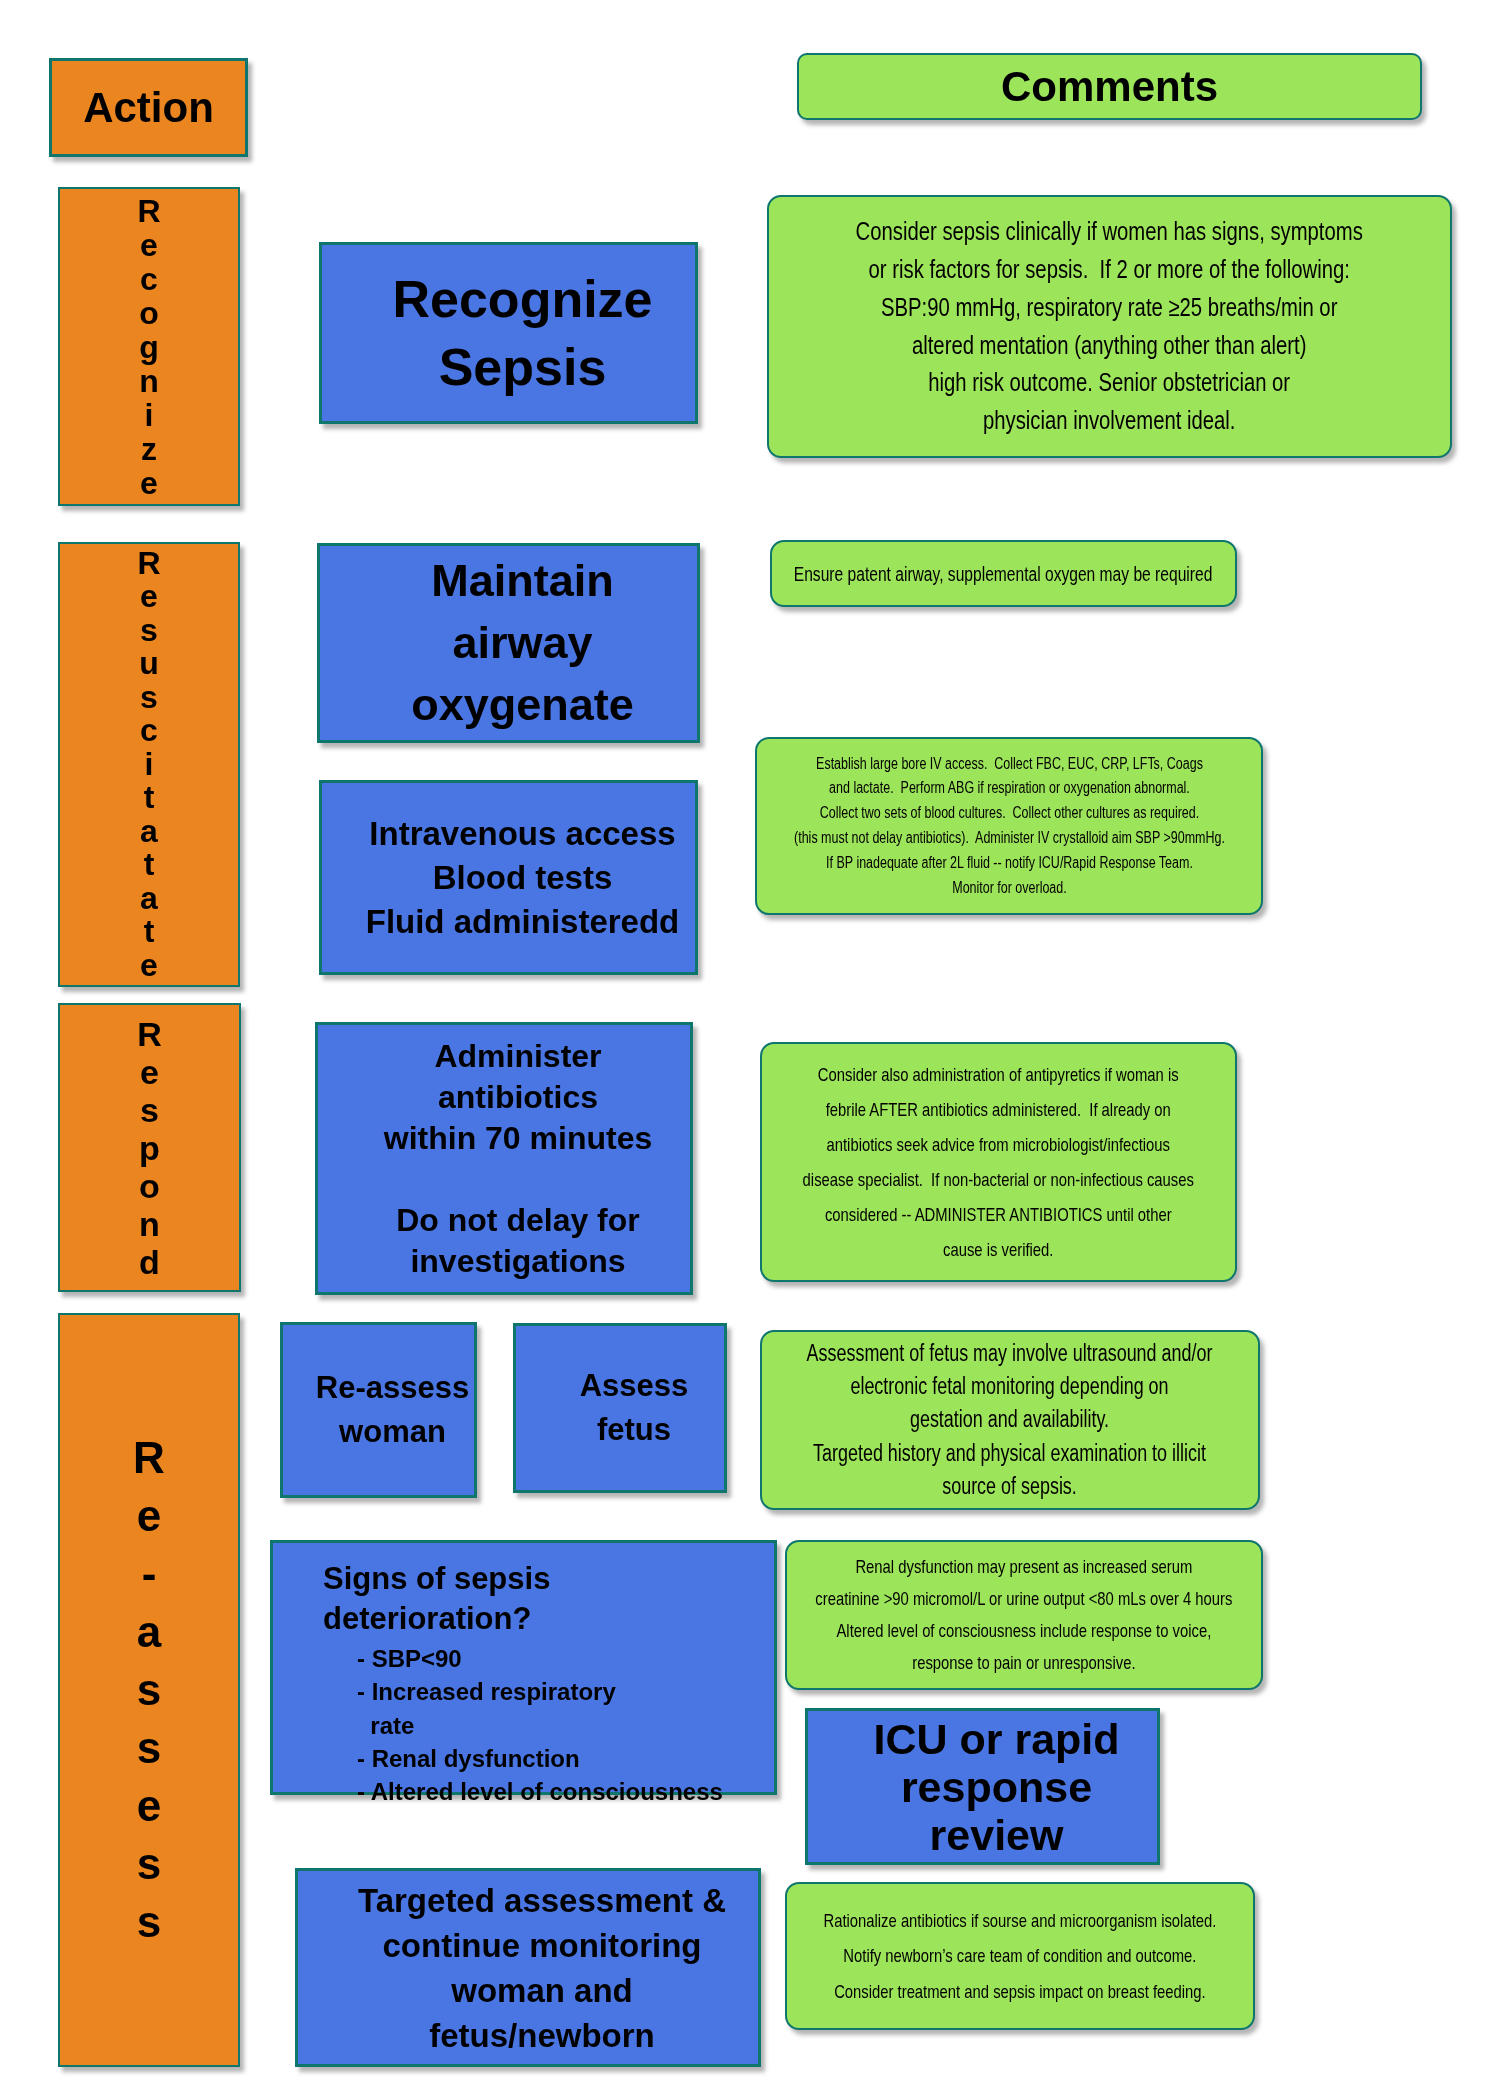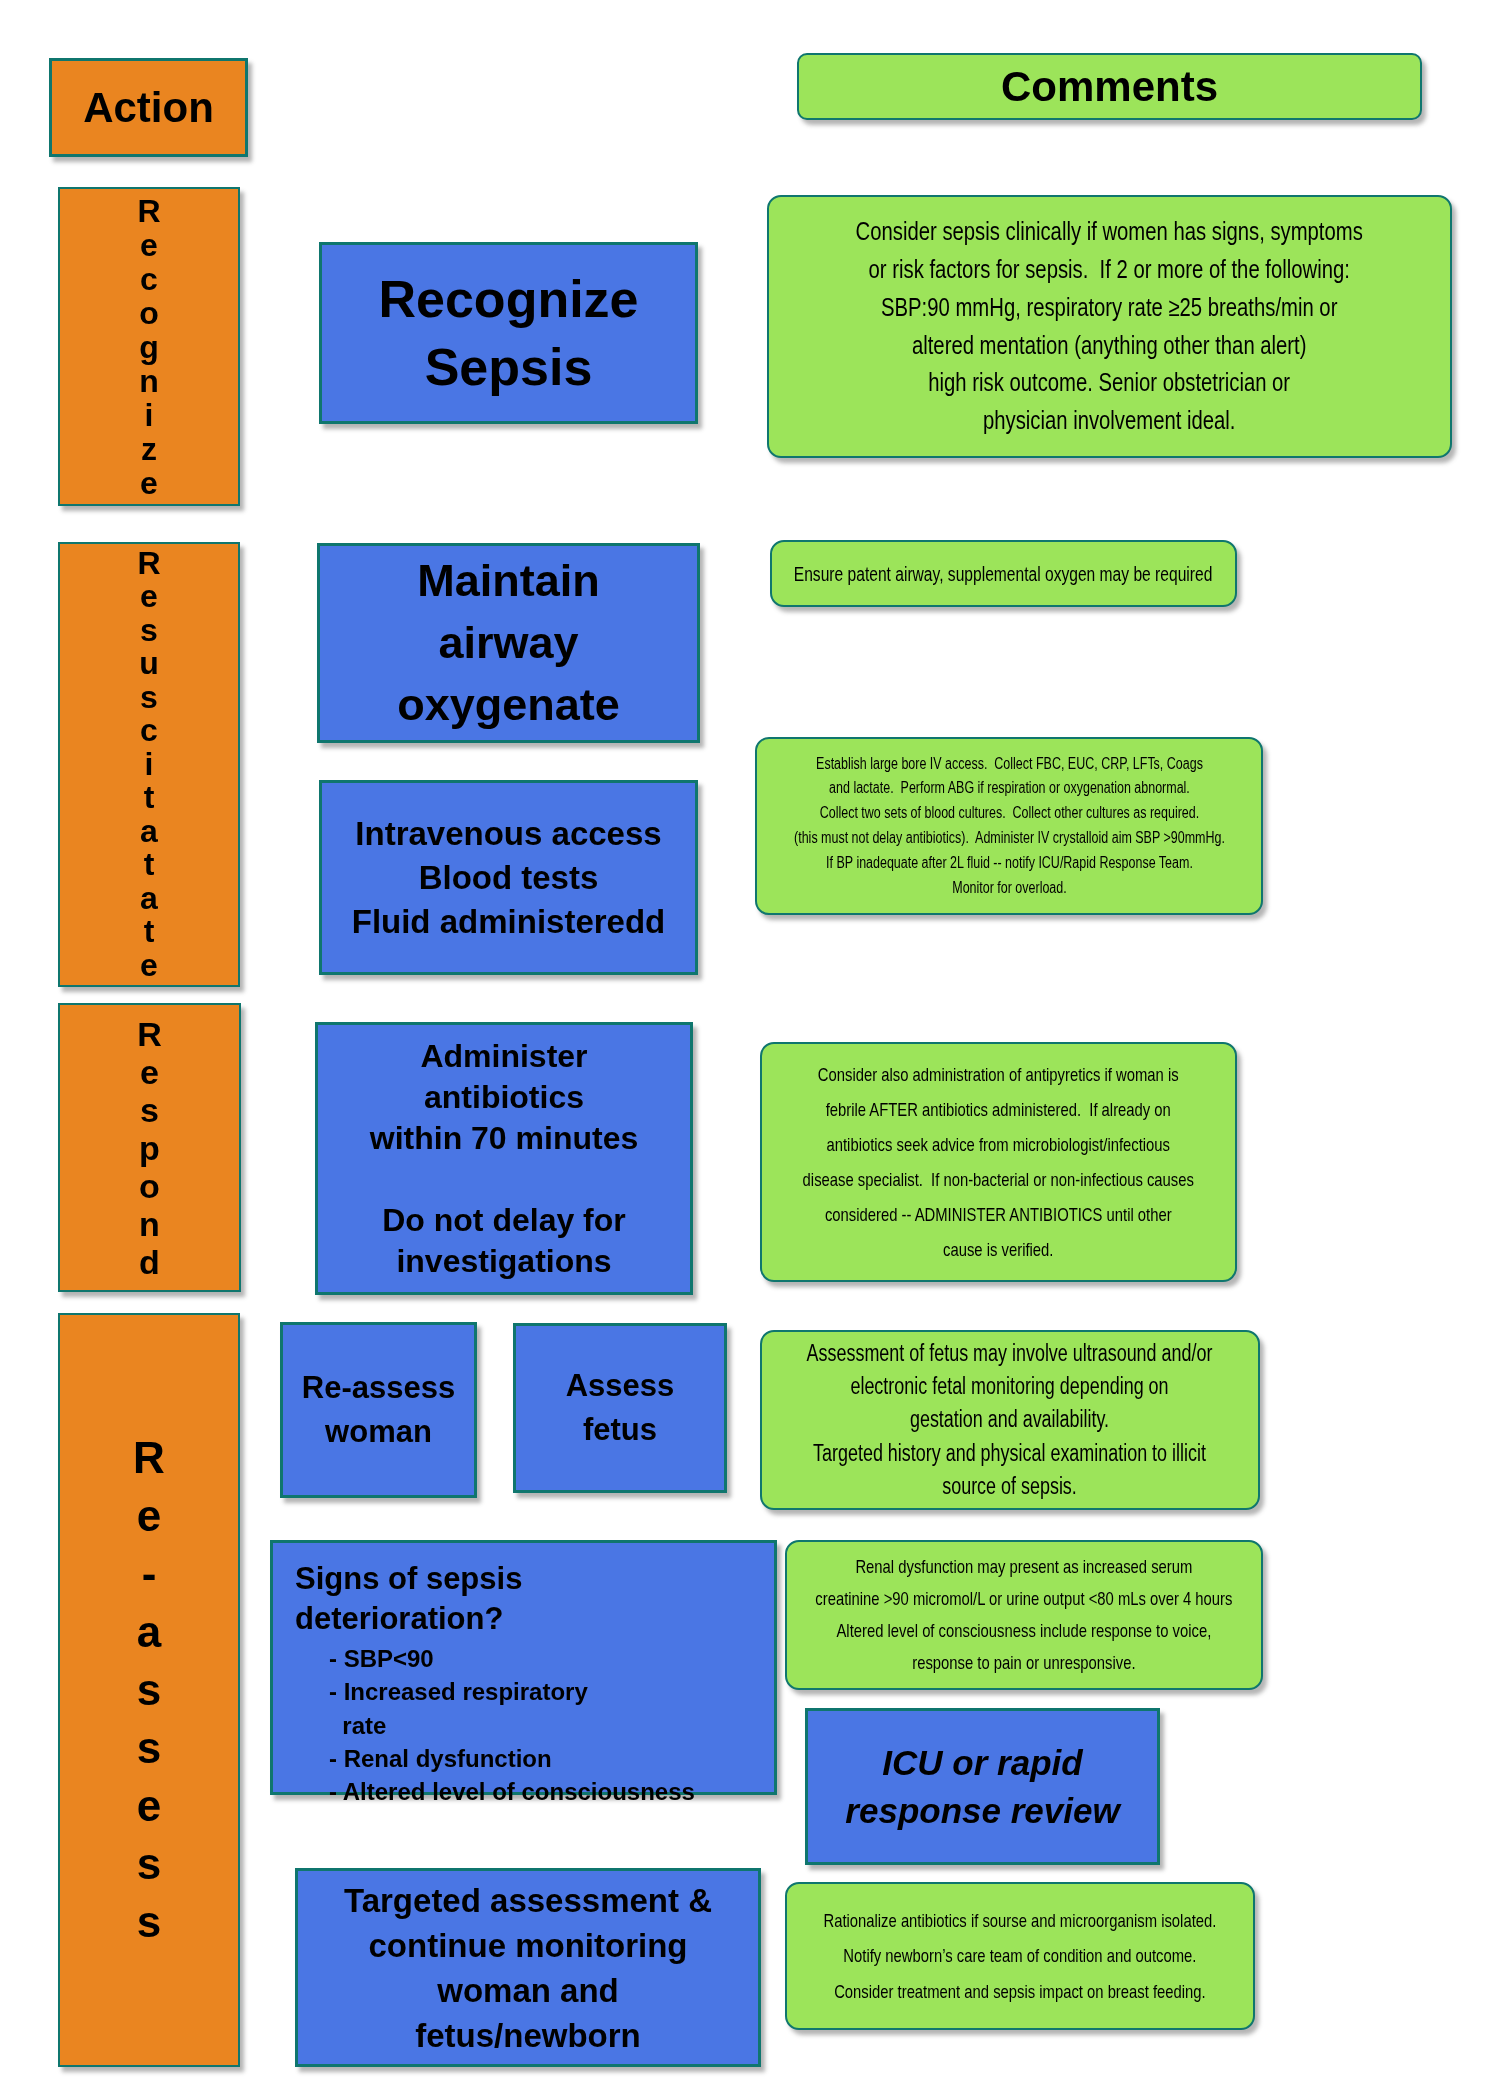--- a/index.html
+++ b/index.html
@@ -6,21 +6,21 @@
   #canvas{
     position:relative;width:1500px;height:2100px;background:#fff;overflow:hidden;
     font-family:"Liberation Sans","DejaVu Sans",sans-serif;color:#000;
   }
   .box{
     position:absolute;box-sizing:border-box;border:2px solid #0f766e;
     display:flex;align-items:center;justify-content:center;
     box-shadow:4px 5px 4px rgba(90,90,90,.45);
   }
   .orange{background:var(--orange,#ea8520);}
-  .blue{background:var(--blue,#4a76e4);border-width:3px;}
+  .blue{background:var(--blue,#4a76e4);border-width:3px;padding-left:28px;}
   .green{background:var(--green,#9ce45a);border-radius:14px;}
   .t{white-space:pre-wrap;text-align:center;color:#000;}
   .b{font-weight:bold;}
   .narrow{transform:scaleX(0.78);transform-origin:50% 50%;flex:none;width:124%;}
   .leftbox{flex-direction:column;align-items:flex-start;justify-content:flex-start;}
   .signs-title{white-space:pre-wrap;font-weight:bold;font-size:31px;line-height:1.28;padding:16px 0 4px 22px;text-align:left;}
   .signs-bullets{white-space:pre-wrap;font-weight:bold;font-size:24px;line-height:1.38;padding-left:56px;text-align:left;}
 </style>
 </head>
 <body>
@@ -125,21 +125,21 @@
     <div class="signs-title">Signs of sepsis
 deterioration?</div>
     <div class="signs-bullets">- SBP&lt;90
 - Increased respiratory
   rate
 - Renal dysfunction
 - Altered level of consciousness</div>
   </div>
 
   <div class="box blue" style="left:805px;top:1708px;width:355px;height:157px;">
-    <span class="t b" style="font-size:35px;line-height:48px;font-style:italic;">ICU or rapid
+    <span class="t b" style="font-size:43px;line-height:48px;">ICU or rapid
 response review</span>
   </div>
 
   <div class="box blue" style="left:295px;top:1868px;width:466px;height:199px;">
     <span class="t b" style="font-size:33px;line-height:45px;">Targeted assessment &amp;
 continue monitoring
 woman and
 fetus/newborn</span>
   </div>
 

